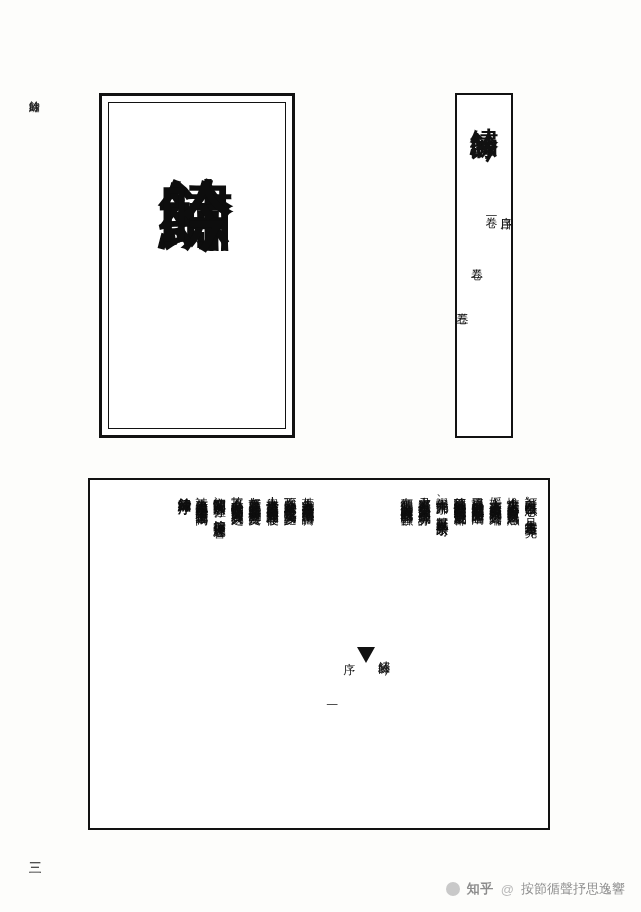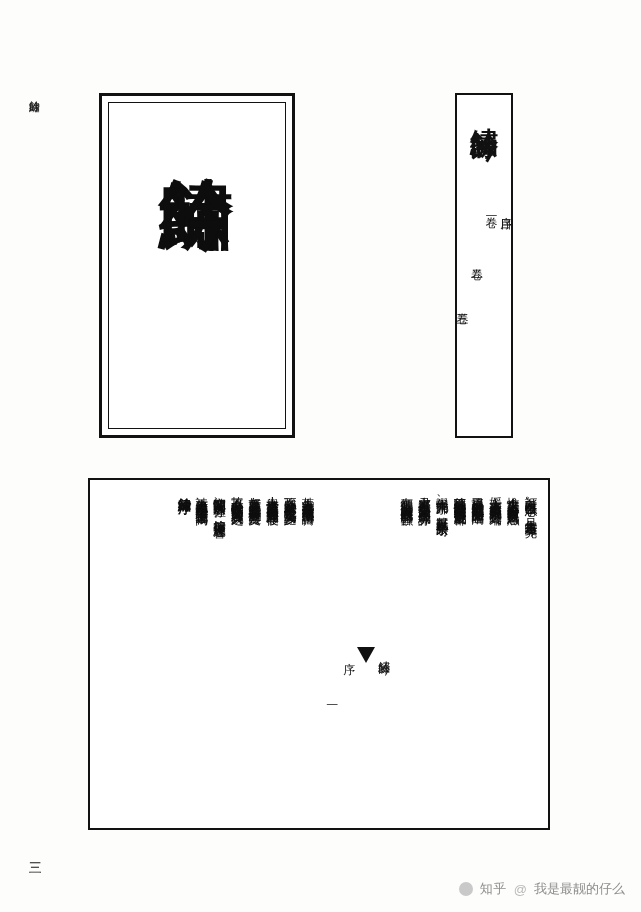--- a/index.html
+++ b/index.html
@@ -220,20 +220,21 @@
     background: transparent;
     color: #8d8d8d;
     font-size: 13px;
     font-family: "Liberation Sans", sans-serif;
   }
   .zhihu-logo {
     font-family: "DejaVu Serif", serif;
     font-size: 13px;
     color: #8d8d8d;
     letter-spacing: 0.04em;
+    font-weight: bold;
   }
   .wm-dot {
     width: 14px;
     height: 14px;
     border-radius: 50%;
     background: #c9c9c9;
     display: inline-block;
   }
   .wm-sep {
     color: #b9b9b9;
@@ -296,16 +297,16 @@
       <div class="col">惟念夫人生平日不廢吟篋中所藏甚富久思黙</div>
       <div class="col">訂向所存本以公事急。且十年未暇及今夏兒</div>
 
     </div>
   </div>
 
   <div class="watermark">
     <span class="wm-dot"></span>
     <span class="zhihu-logo">知乎</span>
     <span class="wm-sep">@</span>
-    <span>我是最靓的仔么</span>
+    <span>按節循聲抒思逸響</span>
   </div>
 
 </div>
 
 </body></html>

